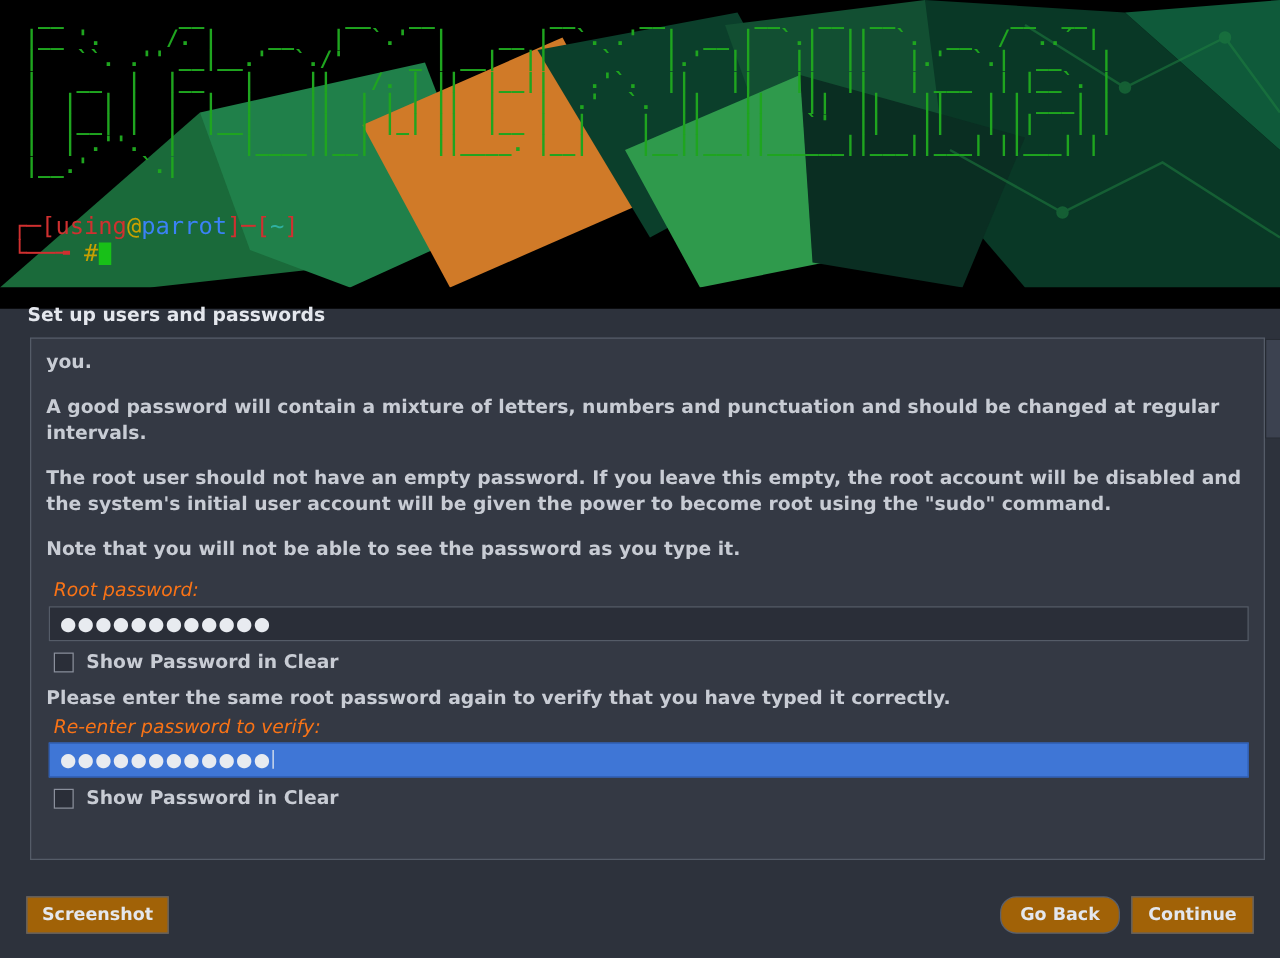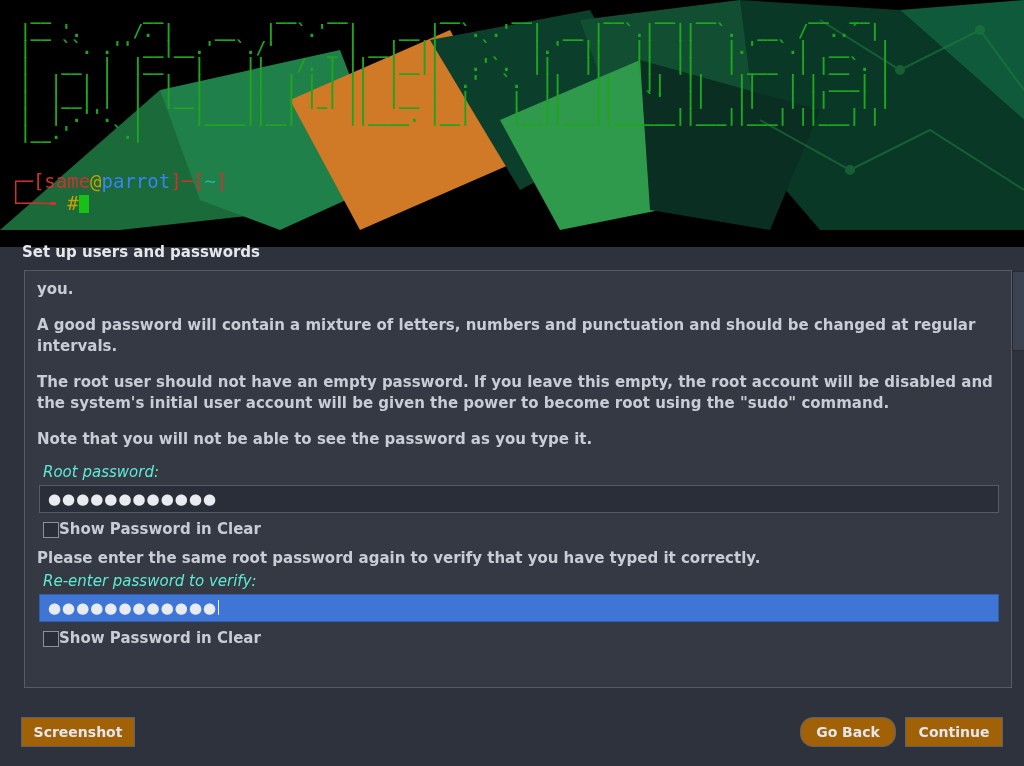--- a/index.html
+++ b/index.html
@@ -10,26 +10,26 @@
   .p-red{color:#d03030;}
   .p-yell{color:#c8a000;}
   .p-green{color:#3b82f6;}
   .p-cyan{color:#2fb0a0;}
   .cursor{display:inline-block;width:10px;height:18px;background:#18c018;vertical-align:-3px;}
   .titlebar{position:absolute;top:243px;left:22px;font-size:15px;font-weight:bold;color:#e4e7ed;}
   .content{position:absolute;top:270px;left:24px;width:988px;height:418px;border:1px solid #555c68;background:#343944;box-sizing:border-box;}
   .inner{position:absolute;top:0;left:0;right:0;bottom:0;padding:8px 10px 6px 12px;font-size:15px;line-height:21px;color:#c8ccd4;font-weight:bold;}
   .scrollthumb{position:absolute;right:-20px;top:0;width:17px;height:78px;background:#3c4250;border:1px solid #262b33;}
   .para{margin:0 0 15px 0;}
-  .flabel{font-style:italic;color:#5eead4;margin:2px 0 2px 6px;font-weight:normal;}
+  .flabel{font-style:italic;color:#f97316;margin:2px 0 2px 6px;font-weight:normal;}
   .pwbox{height:26px;border:1px solid #555c68;background:#2a2e38;margin:1px 2px 0 2px;padding:0 8px;display:flex;align-items:center;}
   .pwbox.sel{background:#3f76d6;border-color:#2f5db0;}
   .dots{letter-spacing:1px;color:#e8ebf0;font-size:15px;font-weight:bold;}
   .dots .car{display:inline-block;width:1px;height:15px;background:#e8ebf0;margin-left:1px;vertical-align:-2px;}
-  .chkrow{display:flex;align-items:center;margin:6px 0 4px 6px;}
+  .chkrow{display:flex;align-items:center;gap:10px;margin:6px 0 4px 6px;}
   .chkbox{width:14px;height:14px;border:1px solid #8a909c;background:#2a2e38;}
   .btn{position:absolute;bottom:19px;height:28px;border:1px solid #5a616f;background:#a16207;color:#e4e7ed;font-weight:bold;font-size:14px;display:flex;align-items:center;justify-content:center;cursor:default;}
   .btn.screenshot{left:21px;width:112px;}
   .btn.goback{right:128px;width:94px;border-radius:13px;}
   .btn.continue{right:21px;width:96px;}
 </style>
 </head>
 <body>
 
 <div class="banner">
@@ -52,21 +52,21 @@
     </g>
   </svg>
   <div class="ascii">  __         __           __   __         __     __       __   __  __         __  __   
  |__ '.     /. |    __   |  `.'  |    __ |  `. .'  |  __ |  `.|  ||  `.  __  /  ..´ |  
  |   ``. .'' __|__.'  `./'     _ | __|  ||    `    |.'  ||   ||  ||   |.'  `.|  __   |  
  |   __  |  |__   |    ||   /. | ||  |__||   .'`.  ||   ||   ||  ||   | ___  | |__`. |  
  |  |  | |  |  |  |    ||  | | | ||  |   |  .'  `.  ||   ||   ||  ||   ||   | | ___| |  
  |  |__| |  |  |__|    ||  | |_| ||  |__ |  |    |  ||   ||   `'  ||   ||   | ||   | |  
  |  | .''.  |     |____||__|     ||____. |__|    |__||___||______||___||___| ||___| |  
  |__.'    `.|                                                                          </div>
-  <div class="prompt"><span class="p-red">┌─[</span><span class="p-red">same</span><span class="p-yell">@</span><span class="p-green">parrot</span><span class="p-red">]─[</span><span class="p-cyan">~</span><span class="p-red">]</span>
+  <div class="prompt"><span class="p-red">┌─[</span><span class="p-red">using</span><span class="p-yell">@</span><span class="p-green">parrot</span><span class="p-red">]─[</span><span class="p-cyan">~</span><span class="p-red">]</span>
 <span class="p-red">└──╼ </span><span class="p-yell">#</span><span class="cursor"></span></div>
 </div>
 
 <div class="titlebar">Set up users and passwords</div>
 
 <div class="content">
   <div class="scrollthumb"></div>
   <div class="inner">
     <div class="para">you.</div>
     <div class="para">A good password will contain a mixture of letters, numbers and punctuation and should be changed at regular intervals.</div>

